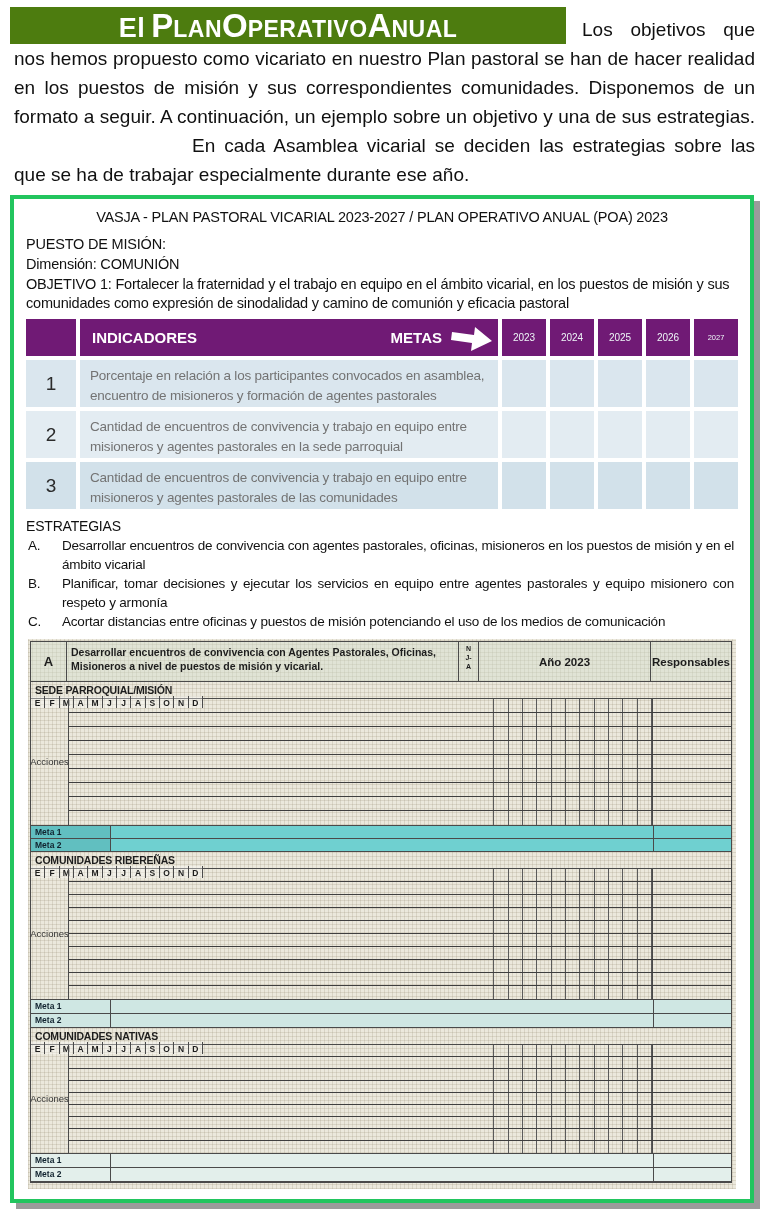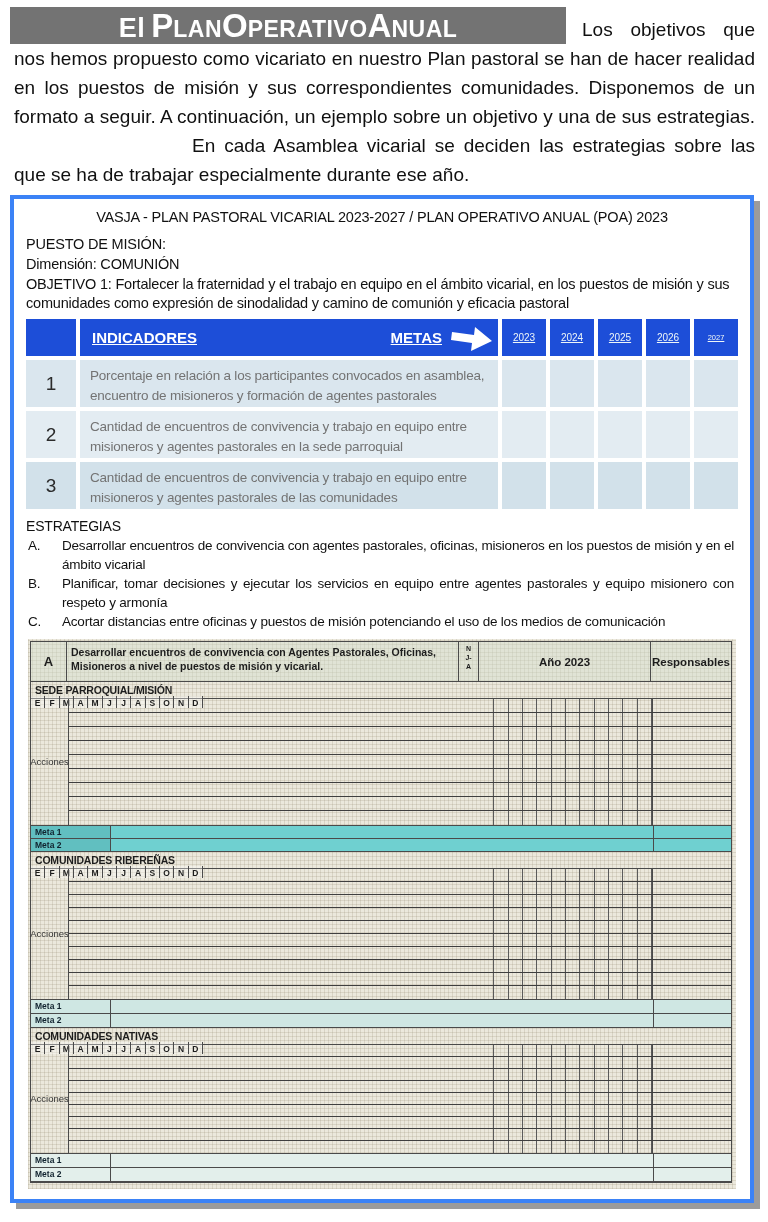--- a/index.html
+++ b/index.html
@@ -1,45 +1,45 @@
 <!DOCTYPE html>
 <html><head>
 <meta charset="utf-8">
 <style>
   * { margin:0; padding:0; box-sizing:border-box; }
   html,body { width:768px; height:1222px; background:#ffffff; overflow:hidden;
               font-family:"Liberation Sans", sans-serif; }
 
   
   .titlebar { float:left; width:556px; height:37px; margin:7px 16px 0 10px;
-              background:#737373; color:#fff; text-align:center; line-height:37px;
+              background:#4d7c0f; color:#fff; text-align:center; line-height:37px;
               font-weight:bold; white-space:nowrap; }
   .titlebar .t-el  { font-size:27px; letter-spacing:.5px; margin-right:6px; }
   .titlebar .t-big { font-size:33px; }
   .titlebar .t-sm  { font-size:23px; letter-spacing:.5px; }
   .intro { margin:15px 13px 0 14px; font-size:19px; line-height:29px;
            text-align:justify; color:#101010; }
   .intro .gap { display:inline-block; width:178px; }
 
   
-  .docbox { clear:both; margin:6px 14px 0 10px; border:4px solid #3b82f6;
+  .docbox { clear:both; margin:6px 14px 0 10px; border:4px solid #22c55e;
             box-shadow:6px 6px 0 #9b9b9b; background:#fff; padding:8px 12px 10px; }
   .doc-title { text-align:center; font-size:14.5px; color:#111; margin:2px 0 10px;
                letter-spacing:-.2px; }
   .puesto { font-size:14.5px; line-height:19px; color:#111; letter-spacing:-.2px; }
   .puesto .row { margin-bottom:1px; }
 
   
   .ind-table { margin-top:6px; }
   .irow { display:flex; gap:4px; margin-bottom:4px; }
   .irow:last-child { margin-bottom:0; }
   .c-num  { width:50px; flex:none; display:flex; align-items:center; justify-content:center; }
   .c-text { flex:1; }
   .c-y    { width:44px; flex:none; }
-  .ihead .c-num, .ihead .c-text, .ihead .c-y { background:#1d4ed8;text-decoration:underline; }
+  .ihead .c-num, .ihead .c-text, .ihead .c-y { background:#701a75; }
   .ihead { height:37px; }
   .ihead .c-text { display:flex; align-items:center; justify-content:space-between;
                    padding:0 8px 0 12px; color:#fff; font-weight:bold; font-size:15px; }
   .metas-wrap { display:flex; align-items:center; gap:8px; }
   .metas-wrap svg { margin-right:-4px; }
   .ihead .c-y { color:#eef6f8; font-size:10px; display:flex; align-items:center;
                 justify-content:center; }
   .ihead .c-y.last { font-size:7.5px; }
   .irow-data { height:47px; }
   .irow-data .c-num { font-size:19px; color:#2b2b2b; }

